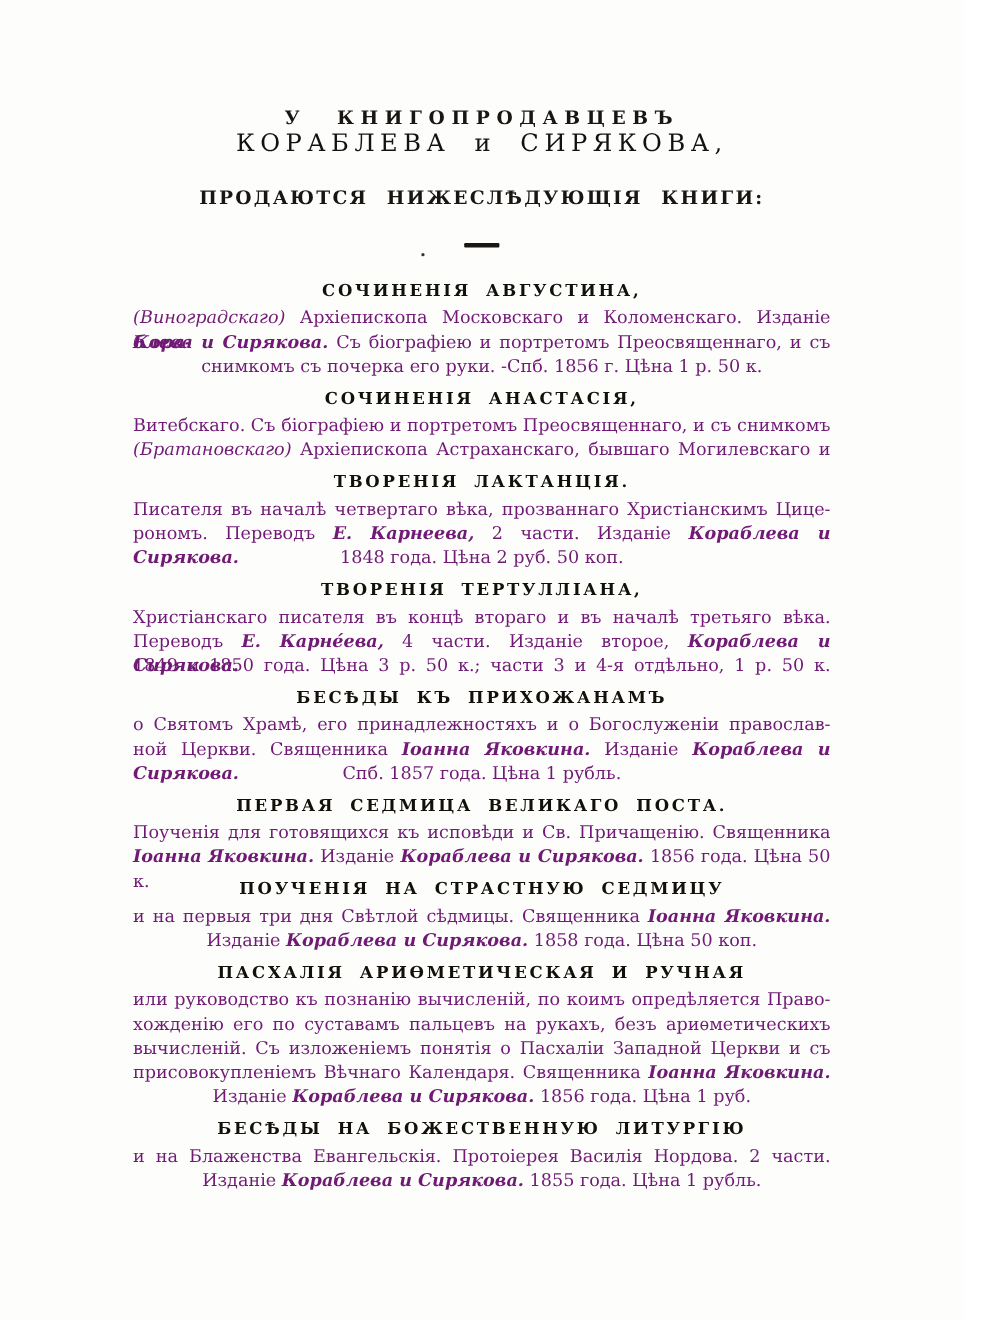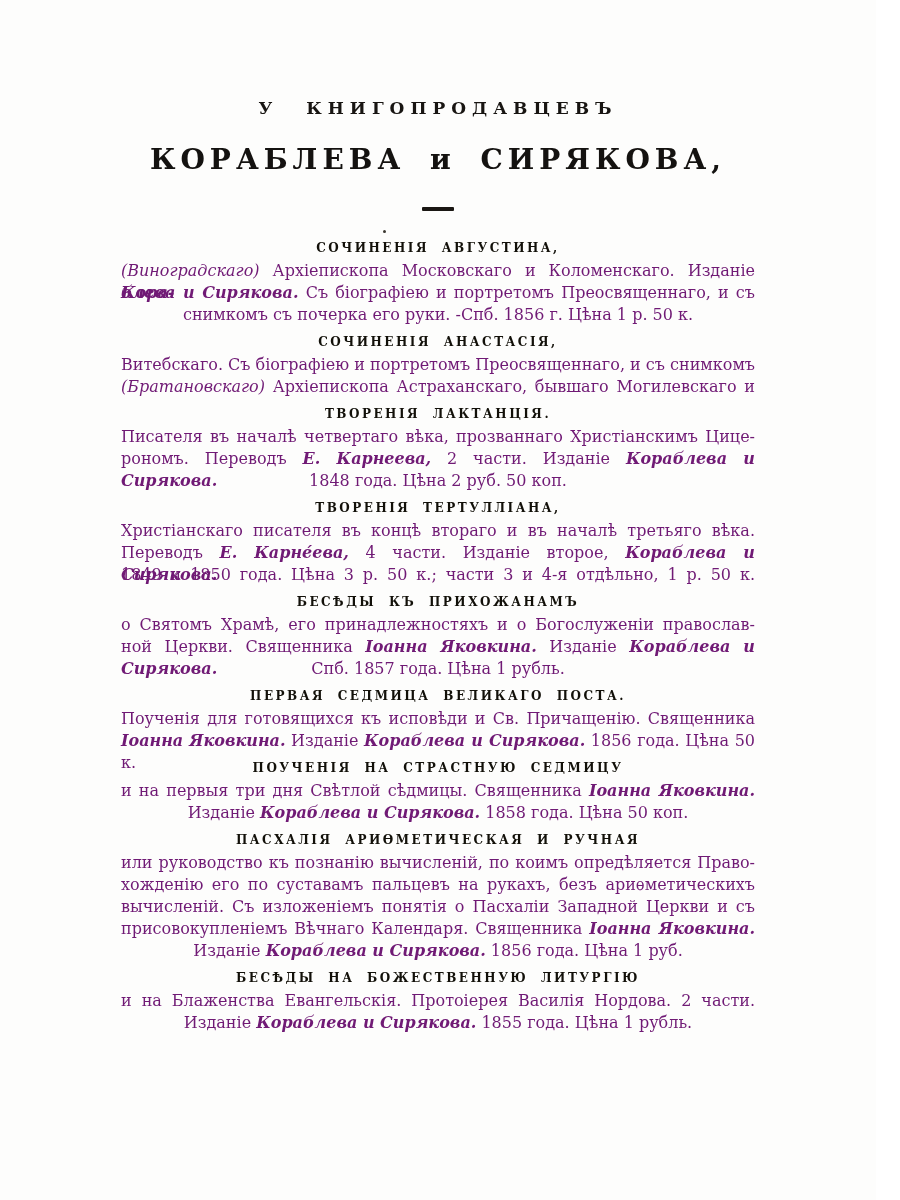--- a/index.html
+++ b/index.html
@@ -22,22 +22,21 @@
     margin: 0 auto;
   }
   
   .header { text-align: center; }
   .hdr-top {
     font-size: 17px; font-weight: 700;
     letter-spacing: 6px; word-spacing: 16px;
     color: #181512;
   }
   .hdr-title {
-    margin-top: 25px;
-    font-size: 28px; font-weight: 700;
+    font-size: 22px; font-weight: 400;
     letter-spacing: 5px; word-spacing: 10px;
     color: #141210;
   }
   .hdr-sub {
     margin-top: 27px;
     font-size: 17px; font-weight: 700;
     letter-spacing: 2px; word-spacing: 9px;
     color: #181512;
   }
   .divider {
@@ -51,21 +50,21 @@
     width: 3px; height: 3px;
     background: #3a362f;
     border-radius: 50%;
   }
   .speck-1 { left: 383px; top: 230px; }
   
   .book-list { margin-top: 30px; }
   .entry { margin-top: 9px; }
   .entry-heading {
     text-align: center;
-    font-size: 12px; font-weight: 700;
+    font-size: 15px; font-weight: 700;
     letter-spacing: 2.5px; word-spacing: 6px;
     color: #121009;
     margin-bottom: 5px;
   }
   .line {
     font-size: 16px;
     line-height: 22px;
     height: 22px;
     color: #701a75;
     white-space: normal;
@@ -80,20 +79,21 @@
 <body>
 
 <div class="page">
   <div class="speck speck-1"></div>
 
   <div class="content">
 
     <div class="header">
       <div class="hdr-top">У КНИГОПРОДАВЦЕВЪ</div>
       <div class="hdr-title">КОРАБЛЕВА и СИРЯКОВА,</div>
+      <div class="hdr-sub">ПРОДАЮТСЯ НИЖЕСЛѢДУЮЩІЯ КНИГИ:</div>
       <div class="divider"></div>
     </div>
 
     <div class="book-list">
 
     <section class="entry">
           <h3 class="entry-heading">СОЧИНЕНІЯ АВГУСТИНА,</h3>
           <div class="line justify"><span class="seg-i">(Виноградскаго)</span><span class="seg-n"> Архіепископа Московскаго и Коломенскаго. Изданіе </span><span class="seg-bi">Кора-</span></div>
           <div class="line justify"><span class="seg-bi">блева и Сирякова.</span><span class="seg-n"> Съ біографіею и портретомъ Преосвященнаго, и съ</span></div>
           <div class="line center"><span class="seg-n">снимкомъ съ почерка его руки. -Спб. 1856 г. Цѣна 1 р. 50 к.</span></div>

